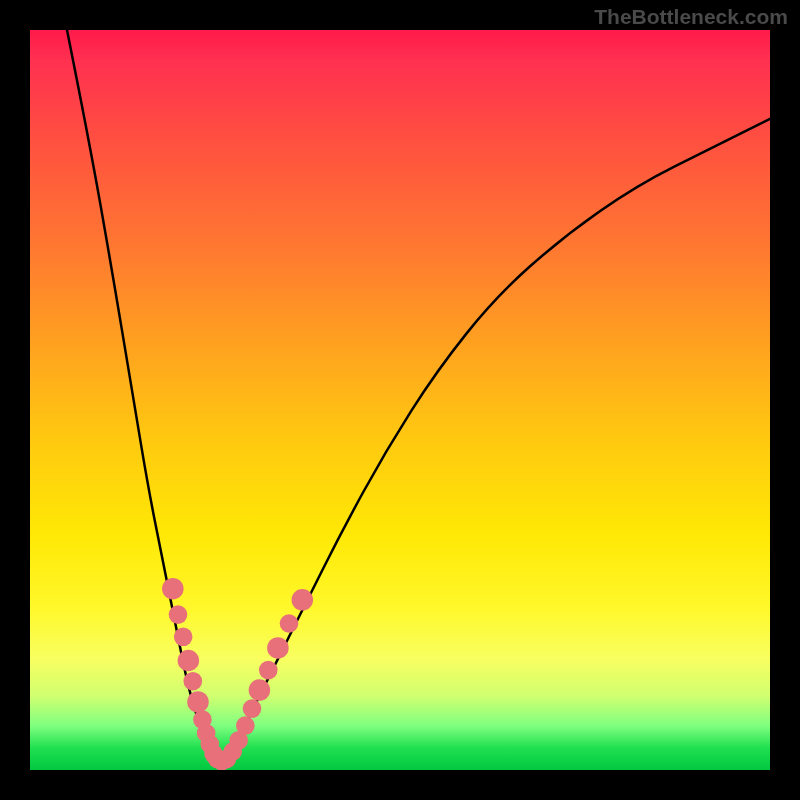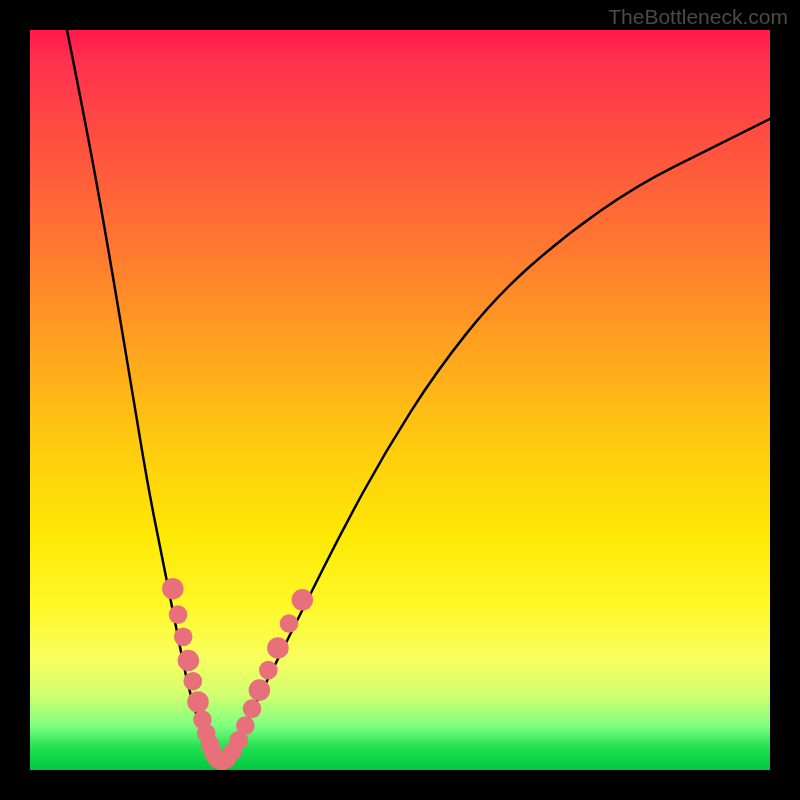--- a/index.html
+++ b/index.html
@@ -13,21 +13,21 @@
       background: #000;
       position: relative;
       font-family: Arial, sans-serif;
     }
     .watermark {
       position: absolute;
       top: 5px;
       right: 12px;
       color: #4a4a4a;
       font-size: 21px;
-      font-weight: 400;
+      font-weight: 700;
       z-index: 10;
     }
     .plot-area {
       position: absolute;
       top: 30px;
       left: 30px;
       width: 740px;
       height: 740px;
       background: linear-gradient(to bottom,
         #ff1a4a 0%,

